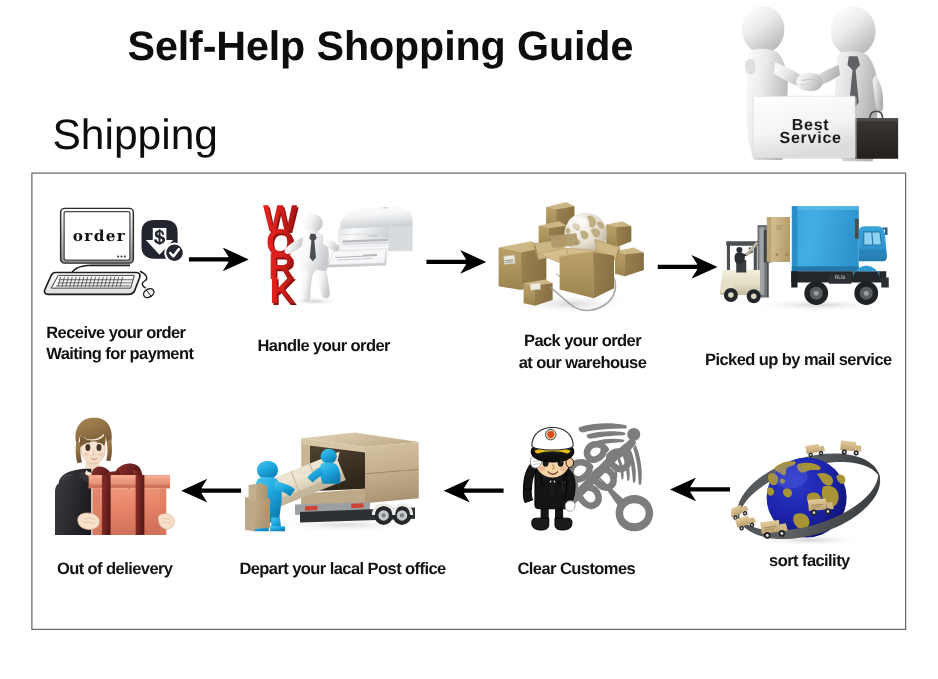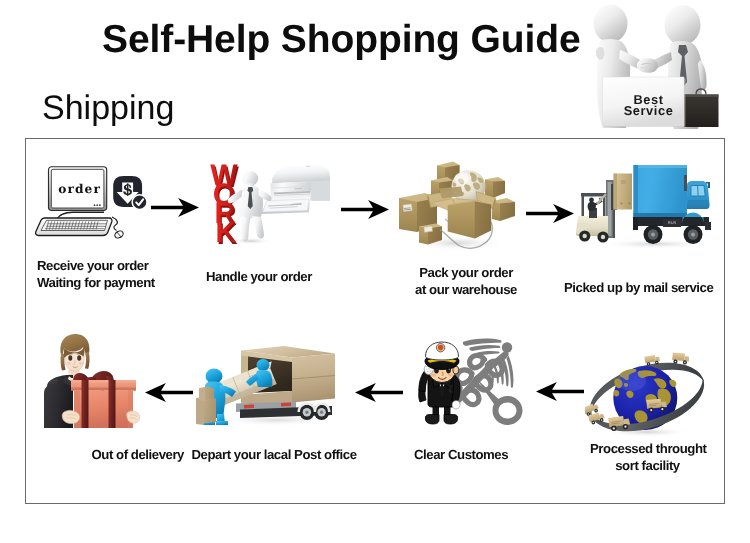--- a/index.html
+++ b/index.html
@@ -4,21 +4,21 @@
 <title>Self-Help Shopping Guide</title>
 <style>
   html,body{margin:0;padding:0;}
   body{width:750px;height:543px;background:#ffffff;overflow:hidden;
        font-family:"Liberation Sans",sans-serif;-webkit-font-smoothing:antialiased;
        text-rendering:geometricPrecision;}
   svg text{-webkit-font-smoothing:antialiased;}
   #page{position:relative;width:750px;height:543px;background:#fff;}
   .abs{position:absolute;}
 
-  #title{left:102px;top:18px;font-size:39px;font-weight:bold;color:#0d0d0d;letter-spacing:-0.1px;
+  #title{left:102px;top:18px;font-size:33px;font-weight:bold;color:#0d0d0d;letter-spacing:-0.1px;
          font-family:"Liberation Sans",sans-serif;white-space:nowrap;}
   #subtitle{left:42px;top:89px;font-size:34px;font-weight:normal;color:#0d0d0d;white-space:nowrap;}
 
   #frame{left:24.5px;top:138.3px;width:700px;height:366px;border:1.5px solid #6a6a6a;box-sizing:border-box;}
 
   .cap{position:absolute;font-size:13.2px;font-weight:bold;color:#111;text-align:center;
        line-height:17px;white-space:nowrap;letter-spacing:-0.45px;}
   .icon{position:absolute;}
   .arrow{position:absolute;}
 </style>
@@ -858,25 +858,24 @@
     <div>Handle your order</div>
   </div>
   <div class="cap" style="left:415px;top:263.5px;width:102px;text-align:center;">
     <div>Pack your order</div>
     <div>at our warehouse</div>
   </div>
   <div class="cap" style="left:564px;top:279px;text-align:left;">
     <div>Picked up by mail service</div>
   </div>
   <div class="cap" style="left:590px;top:439.5px;width:115px;text-align:center;">
-    <div>Processed throught</div>
     <div>sort facility</div>
   </div>
   <div class="cap" style="left:414px;top:445.5px;text-align:left;">
     <div>Clear Customes</div>
   </div>
   <div class="cap" style="left:191.5px;top:445.5px;text-align:center;">
     <div>Depart your lacal Post office</div>
   </div>
-  <div class="cap" style="left:45.5px;top:445.5px;text-align:left;margin-left:46px;">
+  <div class="cap" style="left:45.5px;top:445.5px;text-align:left;">
     <div>Out of delievery</div>
   </div>
 </div>
 
 </body></html>

